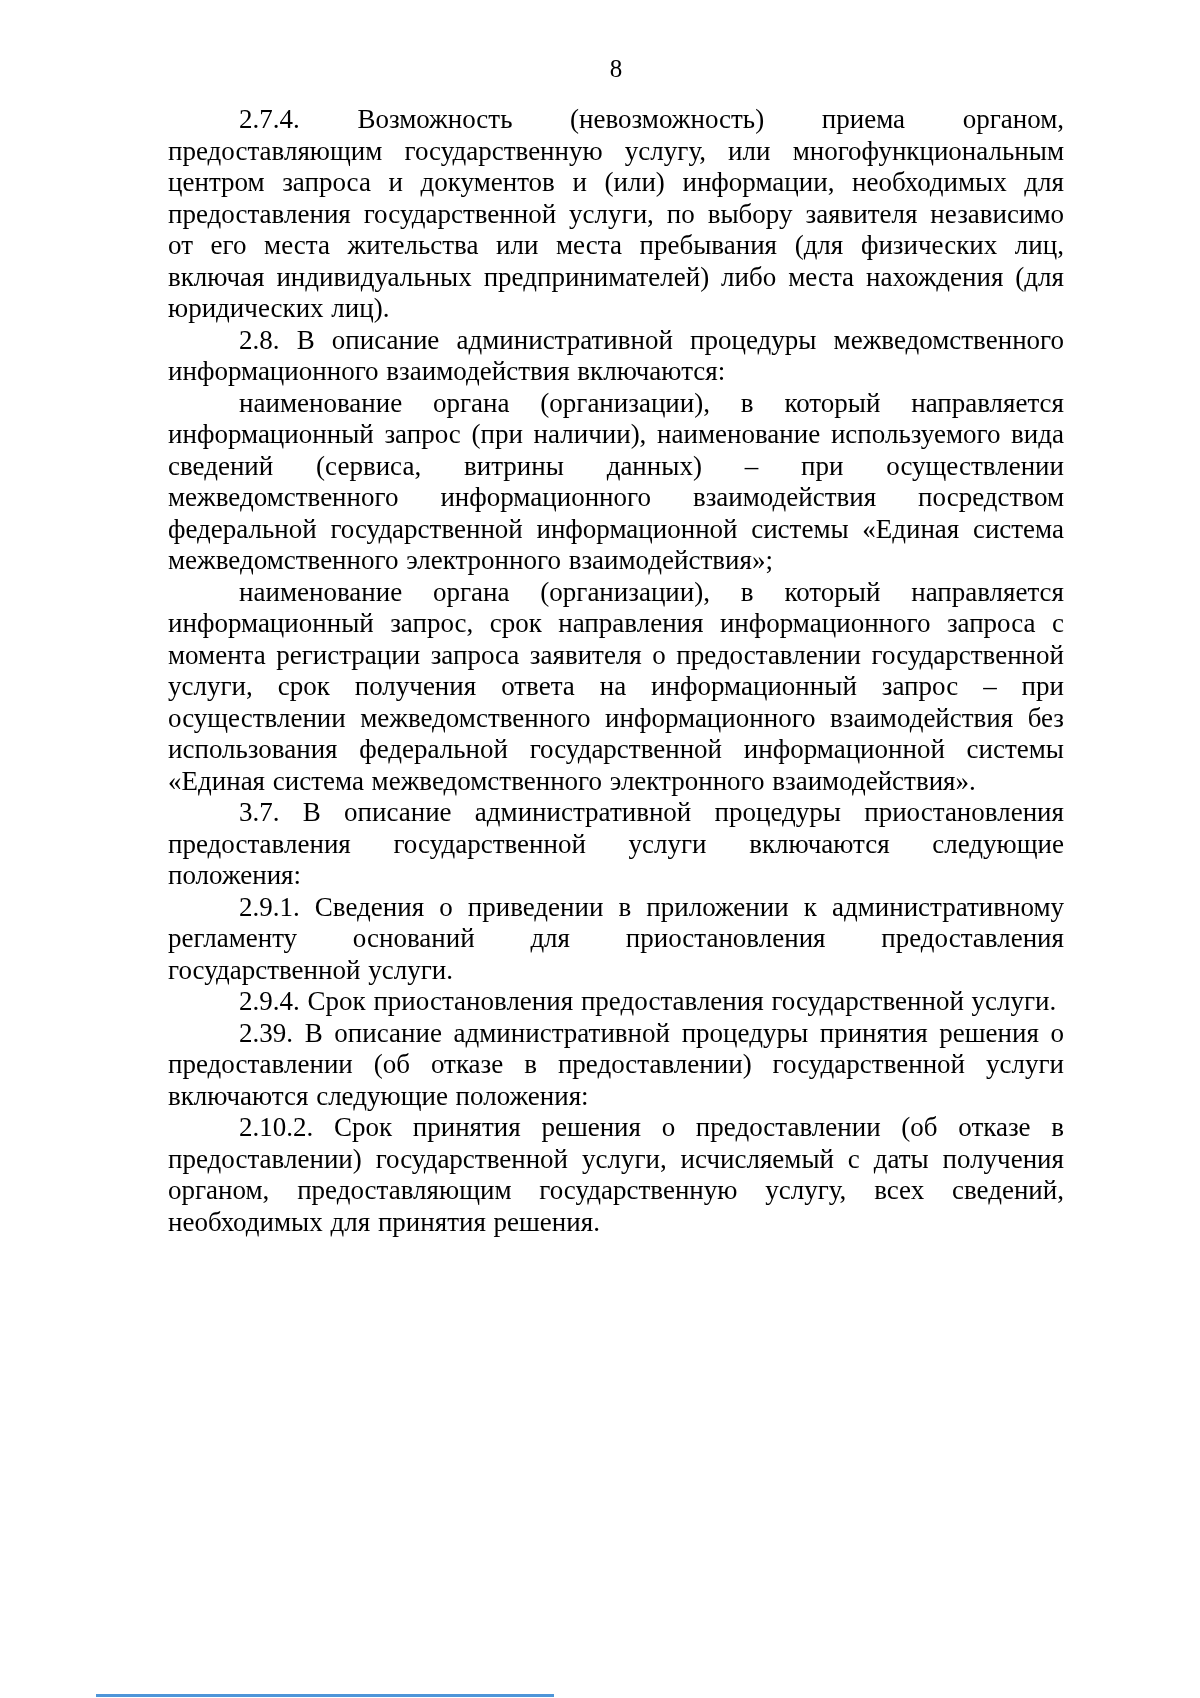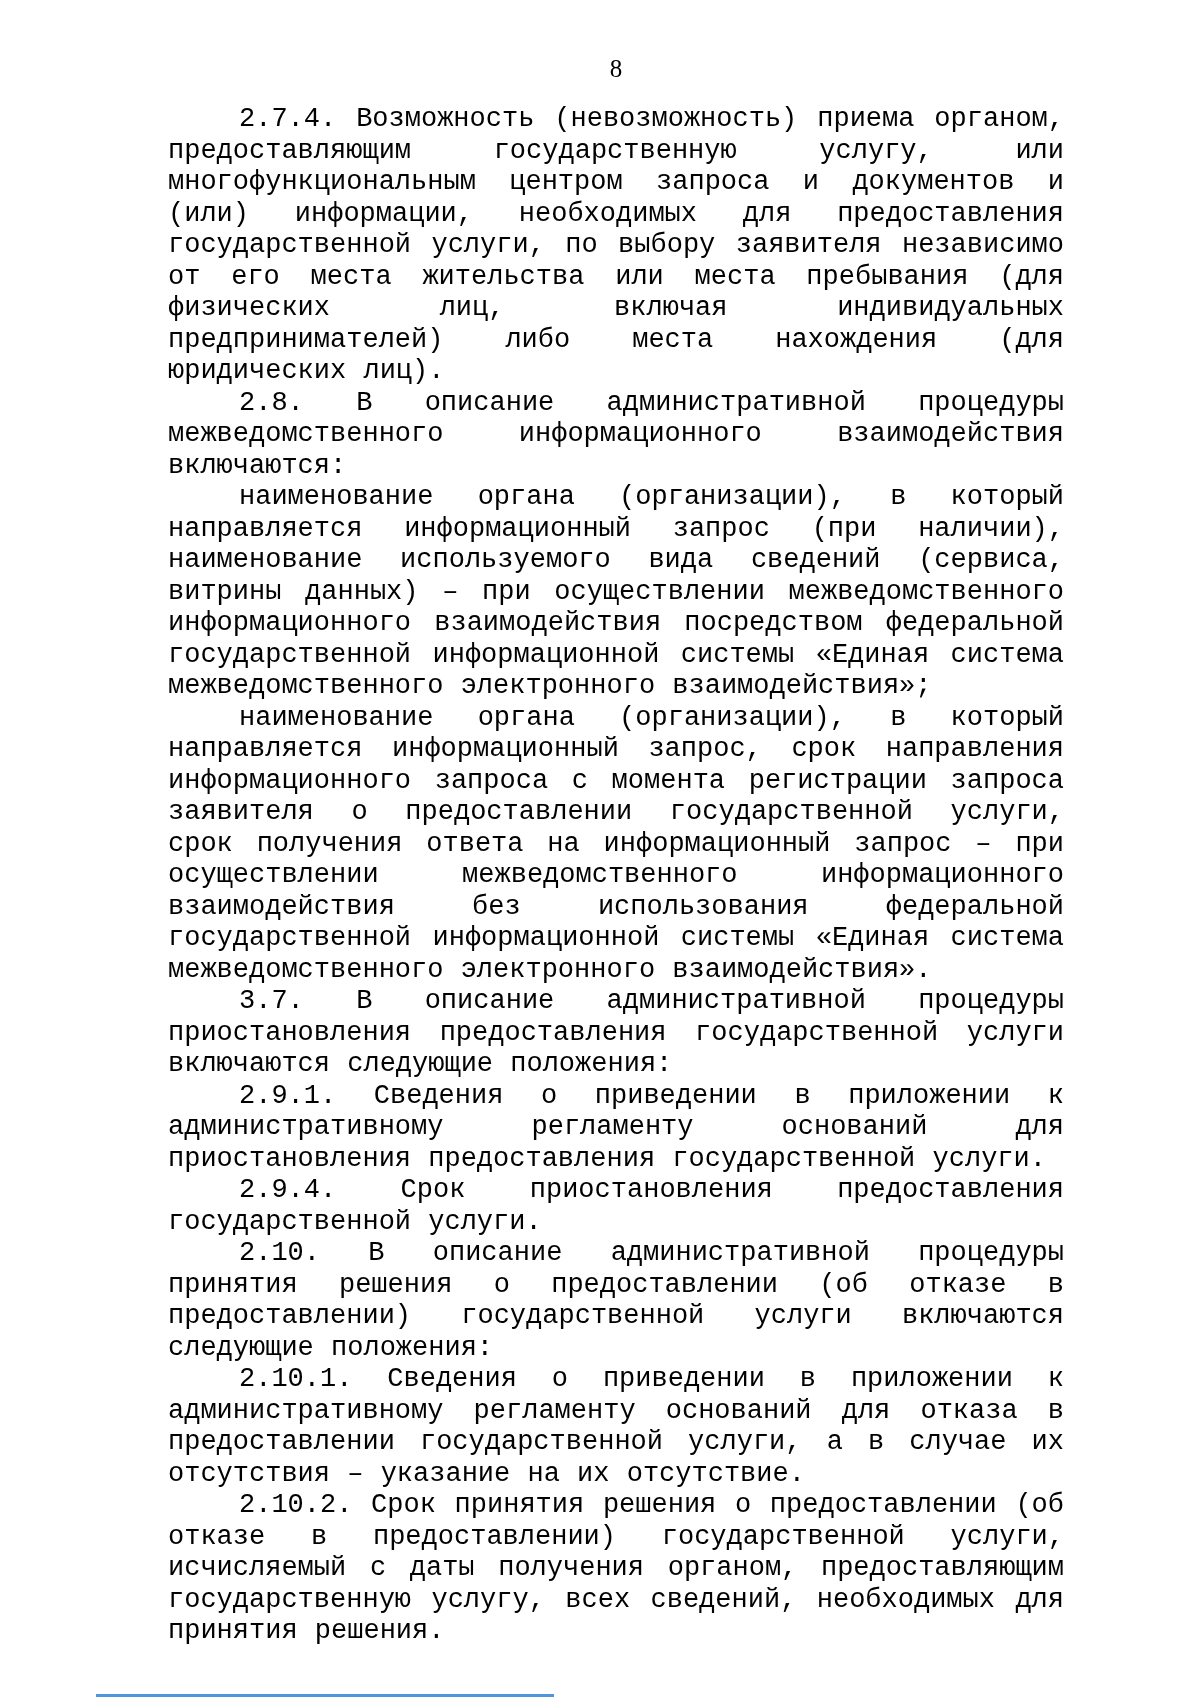--- a/index.html
+++ b/index.html
@@ -40,21 +40,20 @@
     margin: 0;
     padding: 0;
     text-indent: 71px;
     text-align: justify;
     text-align-last: left;
     font-size: 27px;
     line-height: 31.5px;
     word-spacing: 1px;
     hyphens: none;
     color: #000000;
-    font-family: Liberation Mono, monospace;
   }
   .bottom-line {
     position: absolute;
     left: 96px;
     top: 1694px;
     width: 458px;
     height: 3px;
     background: #4e95d9;
   }
 </style>
@@ -66,20 +65,19 @@
   <div class="page-number">8</div>
 
   <div class="content">
     <p>2.7.4. Возможность (невозможность) приема органом, предоставляющим государственную услугу, или многофункциональным центром запроса и документов и (или) информации, необходимых для предоставления государственной услуги, по выбору заявителя независимо от его места жительства или места пребывания (для физических лиц, включая индивидуальных предпринимателей) либо места нахождения (для юридических лиц).</p>
     <p>2.8. В описание административной процедуры межведомственного информационного взаимодействия включаются:</p>
     <p>наименование органа (организации), в который направляется информационный запрос (при наличии), наименование используемого вида сведений (сервиса, витрины данных) – при осуществлении межведомственного информационного взаимодействия посредством федеральной государственной информационной системы «Единая система межведомственного электронного взаимодействия»;</p>
     <p>наименование органа (организации), в который направляется информационный запрос, срок направления информационного запроса с момента регистрации запроса заявителя о предоставлении государственной услуги, срок получения ответа на информационный запрос – при осуществлении межведомственного информационного взаимодействия без использования федеральной государственной информационной системы «Единая система межведомственного электронного взаимодействия».</p>
     <p>3.7. В описание административной процедуры приостановления предоставления государственной услуги включаются следующие положения:</p>
     <p>2.9.1. Сведения о приведении в приложении к административному регламенту оснований для приостановления предоставления государственной услуги.</p>
     <p>2.9.4. Срок приостановления предоставления государственной услуги.</p>
-    <p>2.10. В описание административной процедуры принятия решения о предоставлении (об отказе в предоставлении) государственной услуги включаются следующие положения:</p>
-    <p>2.10.1. Сведения о приведении в приложении к административному регламенту оснований для отказа в предоставлении государственной услуги, а в случае их отсутствия – указание на их отсутствие.</p>
+    <p>2.39. В описание административной процедуры принятия решения о предоставлении (об отказе в предоставлении) государственной услуги включаются следующие положения:</p>
     <p>2.10.2. Срок принятия решения о предоставлении (об отказе в предоставлении) государственной услуги, исчисляемый с даты получения органом, предоставляющим государственную услугу, всех сведений, необходимых для принятия решения.</p>
   </div>
 
   <div class="bottom-line"></div>
 
 </div>
 
 </body></html>

